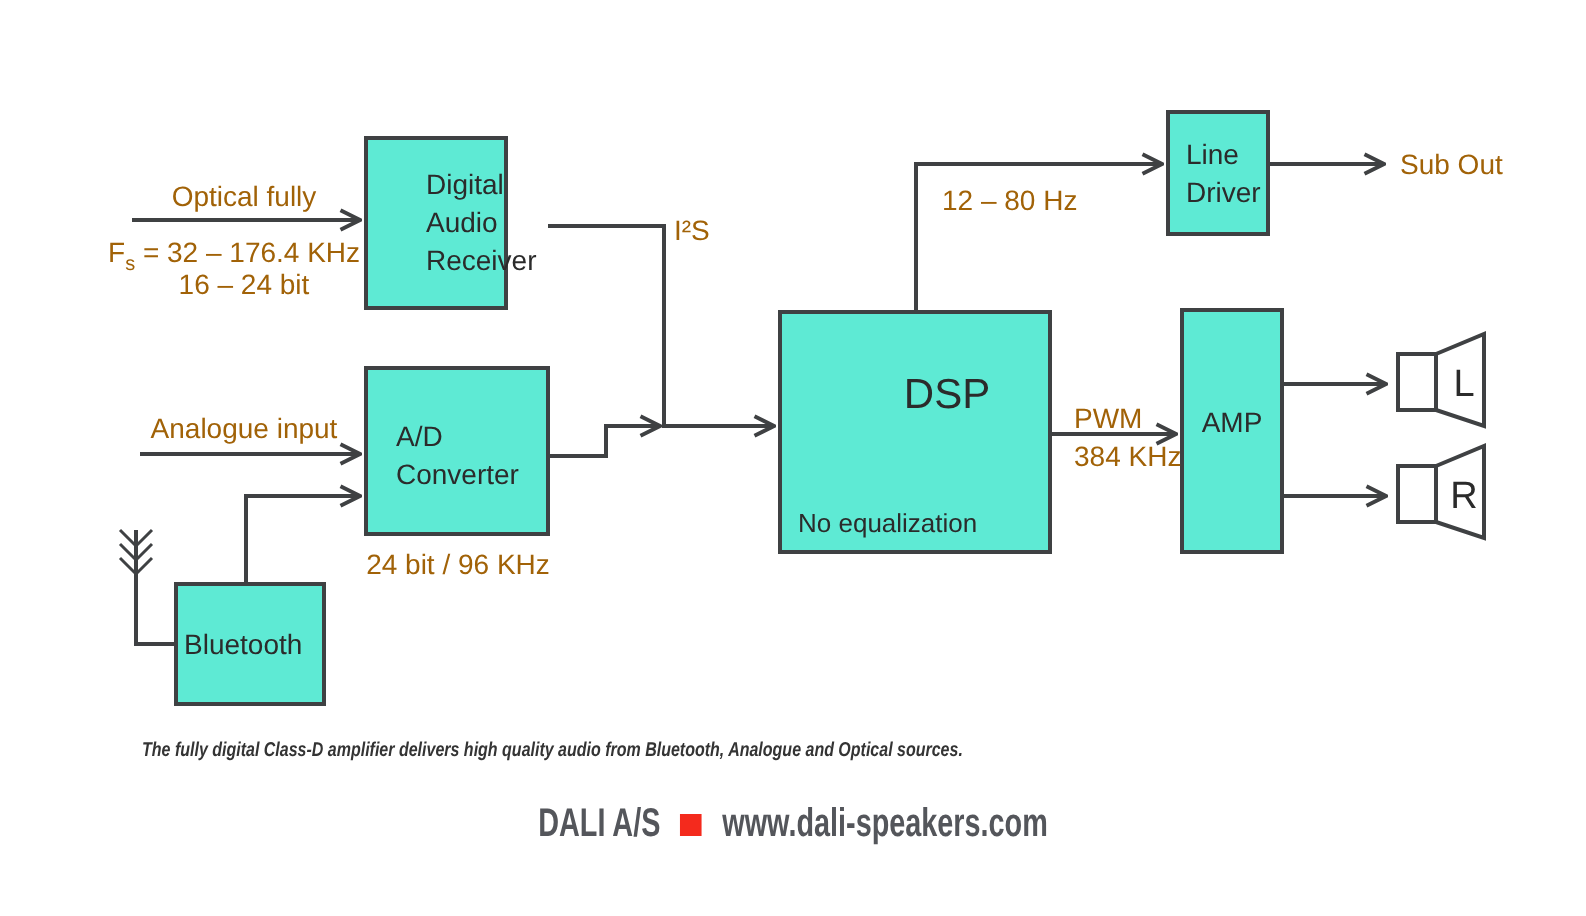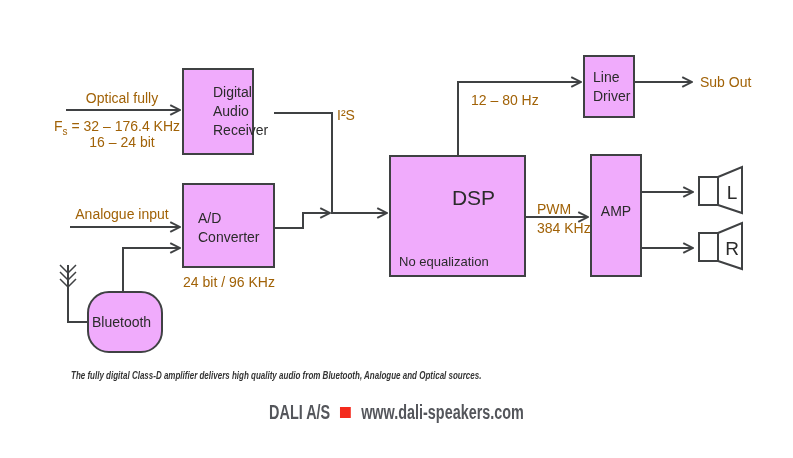--- a/index.html
+++ b/index.html
@@ -2,21 +2,21 @@
 <html><head>
 <meta charset="utf-8">
 <style>
   html,body{margin:0;padding:0;background:#ffffff;}
   .canvas{
     position:relative;width:793px;height:458px;background:#ffffff;
     font-family:"Liberation Sans",sans-serif;color:#2b2b2b;overflow:hidden;
   }
   .wires{position:absolute;left:0;top:0;width:793px;height:458px;}
   .box{
-    position:absolute;border:2px solid #3f4143;background:#f0abfc;box-sizing:border-box;
+    position:absolute;border:2px solid #3f4143;background:#5eead4;box-sizing:border-box;
     display:flex;flex-direction:column;justify-content:center;
     font-size:14px;line-height:19px;color:#2b2b2b;
   }
   .lbl{position:absolute;font-size:14px;line-height:15px;white-space:nowrap;color:#a16207;}
   .lbl sub{font-size:10px;}
   .dsp-title{position:absolute;top:30px;left:0;width:100%;text-align:center;font-size:21px;line-height:22px;margin-left:16px;}
   .dsp-notes{position:absolute;left:8px;bottom:5px;font-size:13px;line-height:16px;white-space:nowrap;}
   .spk-letter{position:absolute;font-size:19px;line-height:19px;width:22px;text-align:center;}
   .caption{
     position:absolute;left:71px;top:369px;font-size:10px;line-height:14px;
@@ -74,21 +74,21 @@
     <div>Digital</div>
     <div>Audio</div>
     <div>Receiver</div>
   </div>
 
   <div class="box" style="left:182px;top:183px;width:93px;height:85px;padding-left:14px;padding-top:5px;">
     <div>A/D</div>
     <div>Converter</div>
   </div>
 
-  <div class="box" style="left:87px;top:291px;width:76px;height:62px;padding-left:3px;border-radius:22px;">
+  <div class="box" style="left:87px;top:291px;width:76px;height:62px;padding-left:3px;">
     <div>Bluetooth</div>
   </div>
 
   <div class="box" style="left:389px;top:155px;width:137px;height:122px;">
     <div class="dsp-title">DSP</div>
     <div class="dsp-notes">
       <div>No equalization</div>
     </div>
   </div>
 

